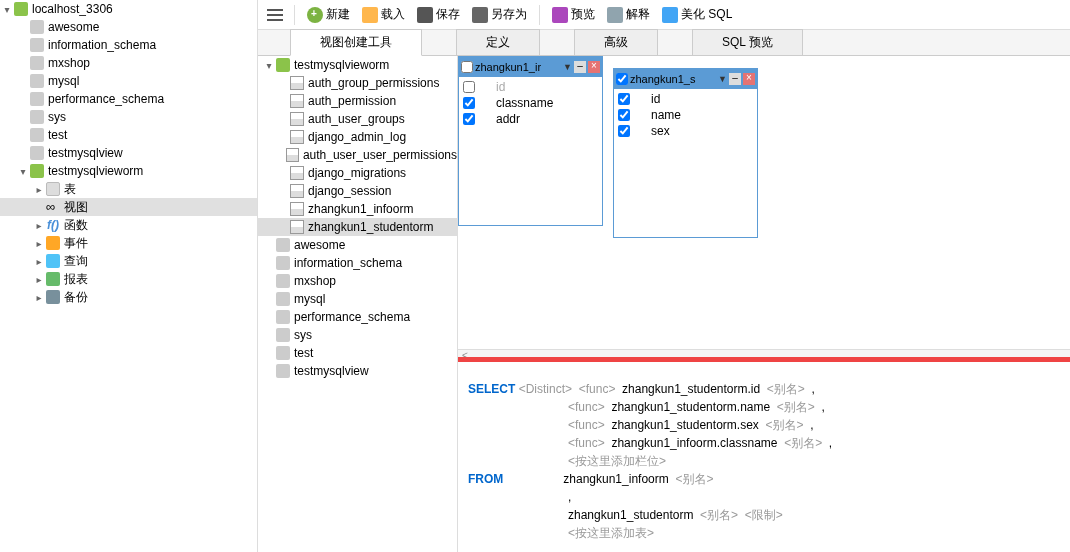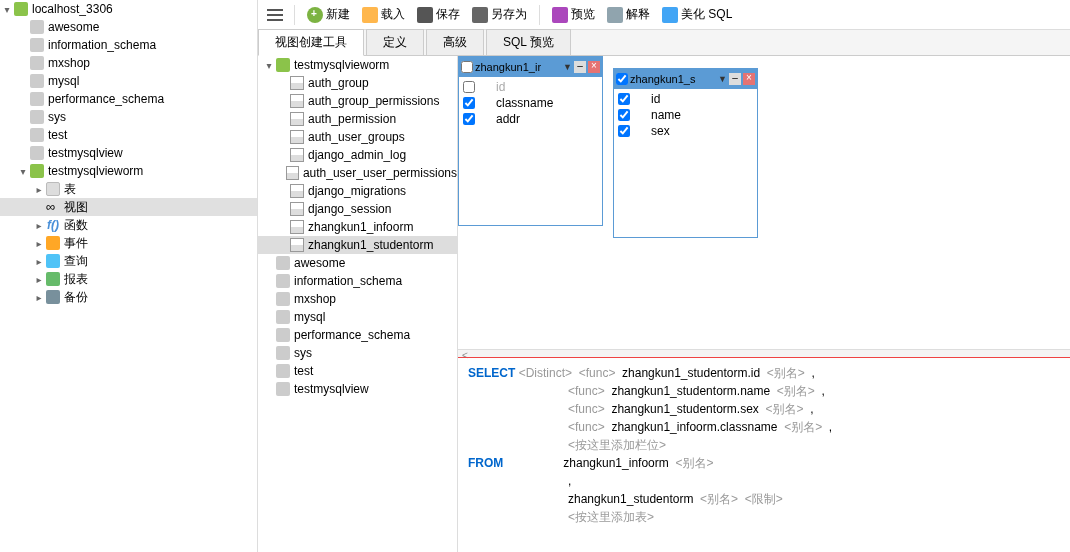--- a/index.html
+++ b/index.html
@@ -29,41 +29,41 @@
 .tb-icon { width: 16px; height: 16px; border-radius: 2px; display: inline-block; }
 .ic-new { background: #7CB342; border-radius: 50%; position: relative; }
 .ic-new::after { content: "+"; color: #fff; position: absolute; font-size: 10px; font-weight: bold; left: 4px; top: 1px; }
 .ic-load { background: #FFB74D; }
 .ic-save { background: #555; }
 .ic-saveas { background: #666; }
 .ic-preview { background: #AB47BC; }
 .ic-explain { background: #90A4AE; }
 .ic-beautify { background: #42A5F5; }
 .tabs-bar { height: 26px; display: flex; align-items: flex-end; border-bottom: 1px solid #ccc; background: #f5f5f5; }
-.tab { padding: 4px 16px; border: 1px solid #ccc; border-bottom: none; margin-right: 2px; background: #fff; cursor: pointer; }
+.tab { padding: 4px 29px; border: 1px solid #ccc; border-bottom: none; margin-right: 2px; background: #fff; cursor: pointer; margin-left: 32px; }
 .tab.active { background: #fff; border-bottom: 1px solid #fff; position: relative; top: 1px; }
 .tab.inactive { background: #eee; }
 .content-area { flex: 1; display: flex; overflow: hidden; }
 .middle-tree { width: 200px; overflow-y: auto; border-right: 1px solid #ddd; }
 .mid-item { display: flex; align-items: center; height: 18px; padding-left: 4px; cursor: pointer; white-space: nowrap; }
 .mid-item.selected { background: #ddd; }
 .designer-area { flex: 1; display: flex; flex-direction: column; overflow: hidden; }
 .canvas { flex: 1; position: relative; overflow: auto; background: #fff; padding: 10px; }
 .table-box { position: absolute; width: 145px; border: 1px solid #5B9BD5; background: #fff; }
 .table-box-header { background: #5B9BD5; color: #000; display: flex; align-items: center; height: 20px; padding: 0 2px; gap: 2px; }
 .tbh-check { width: 12px; height: 12px; }
 .tbh-title { flex: 1; overflow: hidden; text-overflow: ellipsis; white-space: nowrap; font-size: 11px; }
 .tbh-dd { font-size: 9px; color: #333; cursor: pointer; }
 .tbh-min { width: 12px; height: 12px; background: #ddd; font-size: 10px; text-align: center; line-height: 10px; cursor: pointer; }
 .tbh-close { width: 12px; height: 12px; background: #E57373; color: #fff; font-size: 10px; text-align: center; line-height: 10px; cursor: pointer; }
 .table-box-body { padding: 2px; }
 .field-row { display: flex; align-items: center; gap: 21px; padding: 1px 2px; }
 .field-row input { width: 12px; height: 12px; }
 .field-row.dim { color: #aaa; }
-.sql-panel { height: 195px; border-top: 1px solid #ef4444; overflow: auto; padding: 6px 10px; font-family: monospace; }
+.sql-panel { height: 195px; border-top: 5px solid #ef4444; overflow: auto; padding: 18px 10px; font-family: monospace; }
 .sql-handle { height: 8px; border-top: 1px solid #ddd; background: #f5f5f5; text-align: left; padding-left: 4px; font-size: 10px; color: #888; cursor: ns-resize; }
 .sql-line { white-space: nowrap; line-height: 18px; }
 .kw-blue { color: #0066CC; font-weight: bold; }
 .kw-grey { color: #999; }
 .kw-black { color: #000; }
 </style>
 </head>
 <body>
 
 <div class="main-wrap">
@@ -210,25 +210,20 @@
       <div class="tab inactive">SQL 预览</div>
     </div>
 
     <div class="content-area">
       <div class="middle-tree">
         <div class="mid-item">
           <span class="tree-toggle">▾</span>
           <span class="db-icon"></span>
           <span>testmysqlvieworm</span>
         </div>
-        <div class="mid-item">
-            <span class="tree-spacer" style="width:28px"></span>
-            <span class="tbl-icon"></span>
-            <span>auth_group</span>
-          </div>
         <div class="mid-item">
             <span class="tree-spacer" style="width:28px"></span>
             <span class="tbl-icon"></span>
             <span>auth_group_permissions</span>
           </div>
         <div class="mid-item">
             <span class="tree-spacer" style="width:28px"></span>
             <span class="tbl-icon"></span>
             <span>auth_permission</span>
           </div>

